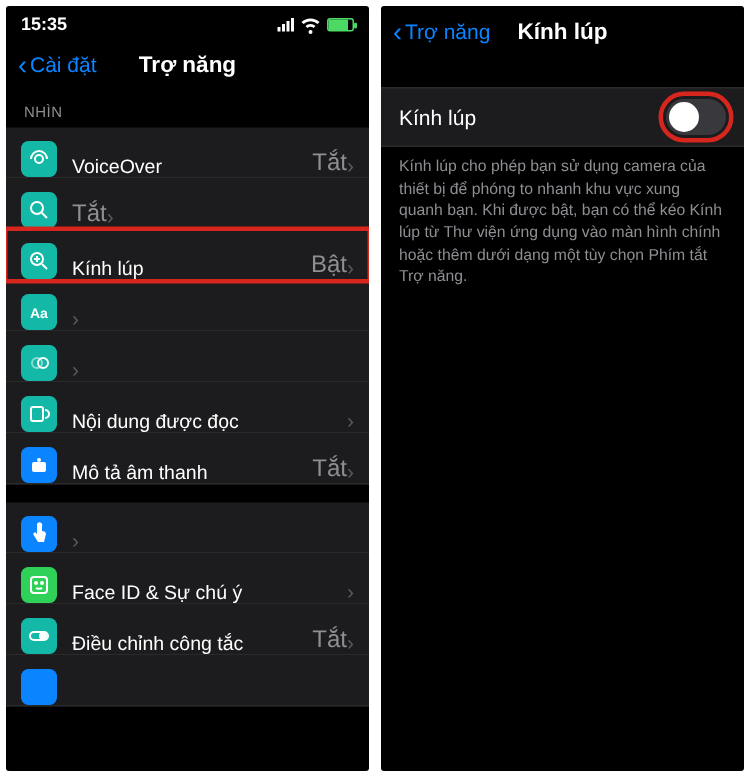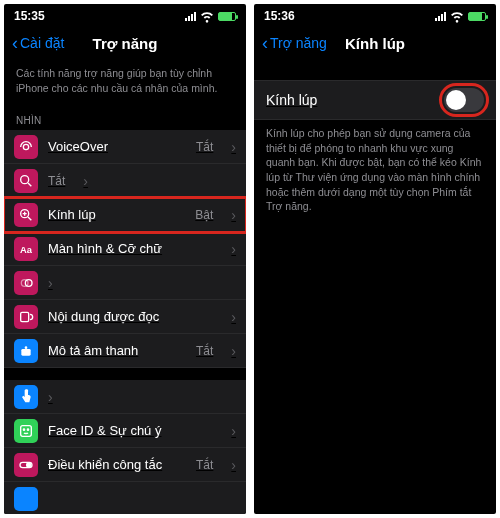--- a/index.html
+++ b/index.html
@@ -1,47 +1,47 @@
 <!DOCTYPE html>
 <html><head>
 <meta charset="utf-8">
 <style>
   * { box-sizing: border-box; margin: 0; padding: 0; font-family: -apple-system, "Helvetica Neue", Arial, sans-serif; }
   body { background:#fff; width:500px; height:518px; overflow:hidden; }
-  .wrap { display:flex; gap:8px; padding:4px;text-decoration:underline; }
+  .wrap { display:flex; gap:8px; padding:4px; }
   .phone { width:242px; height:510px; background:#000; border-radius:2px; overflow:hidden; position:relative; }
   .status { display:flex; justify-content:space-between; align-items:center; padding:4px 10px 2px 10px; color:#fff; font-size:12px; font-weight:600; }
   .status .right { display:flex; align-items:center; gap:3px; }
   .sig { display:flex; align-items:flex-end; gap:1px; }
   .sig span { width:2px; background:#fff; }
   .sig span:nth-child(1){height:3px}.sig span:nth-child(2){height:5px}.sig span:nth-child(3){height:7px}.sig span:nth-child(4){height:9px}
   .bat { width:18px;height:9px;border:1px solid #4cd964;border-radius:2px;position:relative;}
   .bat::after{content:"";position:absolute;right:-3px;top:2px;width:2px;height:4px;background:#4cd964;border-radius:1px;}
   .bat .fill{background:#4cd964;height:100%;width:80%;}
   .nav { display:flex; align-items:center; height:34px; padding:0 8px; position:relative; }
   .nav .back { color:#0a84ff; font-size:14px; display:flex; align-items:center; gap:2px; cursor:pointer; }
   .nav .title { position:absolute; left:50%; transform:translateX(-50%); color:#fff; font-size:15px; font-weight:600; }
   .chev-left { font-size:18px; line-height:1; }
   .desc { color:#8e8e93; font-size:10.5px; padding:6px 12px 10px 12px; line-height:1.4; }
   .grp-head { color:#8e8e93; font-size:10px; padding:10px 12px 4px 12px; text-transform:uppercase; letter-spacing:0.3px; }
-  .row { display:flex; align-items:center; height:34px; padding:0 10px 0 10px; border-bottom:1px solid #2a2a2c; background:#1c1c1e; }
+  .row { display:flex; align-items:flex-end; height:34px; padding:0 10px 0 10px; border-bottom:1px solid #2a2a2c; background:#1c1c1e; }
   .row:first-of-type{border-top:1px solid #2a2a2c;}
   .row .iconbox { width:24px;height:24px;border-radius:5px;display:flex;align-items:center;justify-content:center;margin-right:10px;flex-shrink:0;}
   .row .label { color:#fff; font-size:13px; flex:1; white-space:nowrap; overflow:hidden; text-overflow:ellipsis;}
-  .row .state { color:#8e8e93; font-size:12px; margin-right:18px; }
+  .row .state { color:#8e8e93; font-size:16px; margin-right:0; }
   .row .chev { color:#5a5a5e; font-size:14px; }
   .row.highlight { outline:3px solid #d7261e; outline-offset:-1px; position:relative; z-index:2;}
   .gap8 { height:12px; }
   .toggle-row { display:flex; align-items:center; height:40px; padding:0 12px; background:#1c1c1e; border-top:1px solid #2a2a2c; border-bottom:1px solid #2a2a2c; margin-top:20px; }
   .toggle-row .label { color:#fff; font-size:14px; flex:1; }
   .toggle { width:40px;height:24px;border-radius:12px;background:#39393d;position:relative;cursor:pointer; }
   .toggle .knob { width:20px;height:20px;border-radius:50%;background:#fff;position:absolute;top:2px;left:2px; }
   .toggle.highlight-box { outline:3px solid #d7261e; outline-offset:2px;}
   svg { width:16px;height:16px; }
-  .ic-gray{background:#be185d}.ic-green{background:#30d158}.ic-blue{background:#0a84ff}
+  .ic-gray{background:#14b8a6}.ic-green{background:#30d158}.ic-blue{background:#0a84ff}
 </style>
 </head>
 <body>
 
 <div class="wrap">
 
 <div class="phone">
   <div class="status">
     <span>15:35</span>
     <div class="right">
@@ -59,21 +59,20 @@
           </div>
     </div>
   </div>
   <div class="nav">
     <div class="back">
           <span class="chev-left">‹</span>
           <span>Cài đặt</span>
         </div>
     <div class="title">Trợ năng</div>
   </div>
-  <div class="desc">Các tính năng trợ năng giúp bạn tùy chỉnh iPhone cho các nhu cầu cá nhân của mình.</div>
   <div class="grp-head">NHÌN</div>
 
   <div class="row">
     <div class="iconbox ic-gray">
           <svg viewBox="0 0 24 24" fill="#fff">
             <circle cx="12" cy="12" r="4" fill="none" stroke="#fff" stroke-width="2"></circle>
             <path d="M4 12a8 8 0 0116 0" fill="none" stroke="#fff" stroke-width="2"></path>
           </svg>
         </div>
     <span class="label">VoiceOver</span>
@@ -102,21 +101,20 @@
     <span class="label">Kính lúp</span>
     <span class="state">Bật</span>
     <span class="chev">›</span>
   </div>
   <div class="row">
     <div class="iconbox ic-gray">
           <svg viewBox="0 0 24 24" fill="#fff">
             <text x="3" y="18" font-size="14" font-weight="bold">Aa</text>
           </svg>
         </div>
-    <span class="label">Màn hình &amp; Cỡ chữ</span>
     <span class="chev">›</span>
   </div>
   <div class="row">
     <div class="iconbox ic-gray">
           <svg viewBox="0 0 24 24" fill="none" stroke="#fff" stroke-width="2">
             <circle cx="16" cy="12" r="5"></circle>
             <circle cx="10" cy="12" r="5" opacity="0.5"></circle>
           </svg>
         </div>
     <span class="chev">›</span>
@@ -165,48 +163,31 @@
     <span class="label">Face ID &amp; Sự chú ý</span>
     <span class="chev">›</span>
   </div>
   <div class="row">
     <div class="iconbox ic-gray">
           <svg viewBox="0 0 24 24" fill="none" stroke="#fff" stroke-width="2">
             <rect x="3" y="8" width="18" height="8" rx="4"></rect>
             <circle cx="16" cy="12" r="3" fill="#fff"></circle>
           </svg>
         </div>
-    <span class="label">Điều khiển công tắc</span>
+    <span class="label">Điều chỉnh công tắc</span>
     <span class="state">Tắt</span>
     <span class="chev">›</span>
   </div>
   <div class="row">
     <div class="iconbox ic-blue"></div>
 
   </div>
 </div>
 
 <div class="phone">
-  <div class="status">
-    <span>15:36</span>
-    <div class="right">
-      <div class="sig">
-            <span></span>
-            <span></span>
-            <span></span>
-            <span></span>
-          </div>
-      <svg viewBox="0 0 24 24" fill="#fff">
-            <path d="M12 18a2 2 0 100 4 2 2 0 000-4zm-5-4l2 2a4 4 0 016 0l2-2a7 7 0 00-10 0zm-4-4l2 2a10 10 0 0114 0l2-2a13 13 0 00-18 0z"></path>
-          </svg>
-      <div class="bat">
-            <div class="fill"></div>
-          </div>
-    </div>
-  </div>
   <div class="nav">
     <div class="back">
           <span class="chev-left">‹</span>
           <span>Trợ năng</span>
         </div>
     <div class="title">Kính lúp</div>
   </div>
 
   <div class="toggle-row">
     <span class="label">Kính lúp</span>

